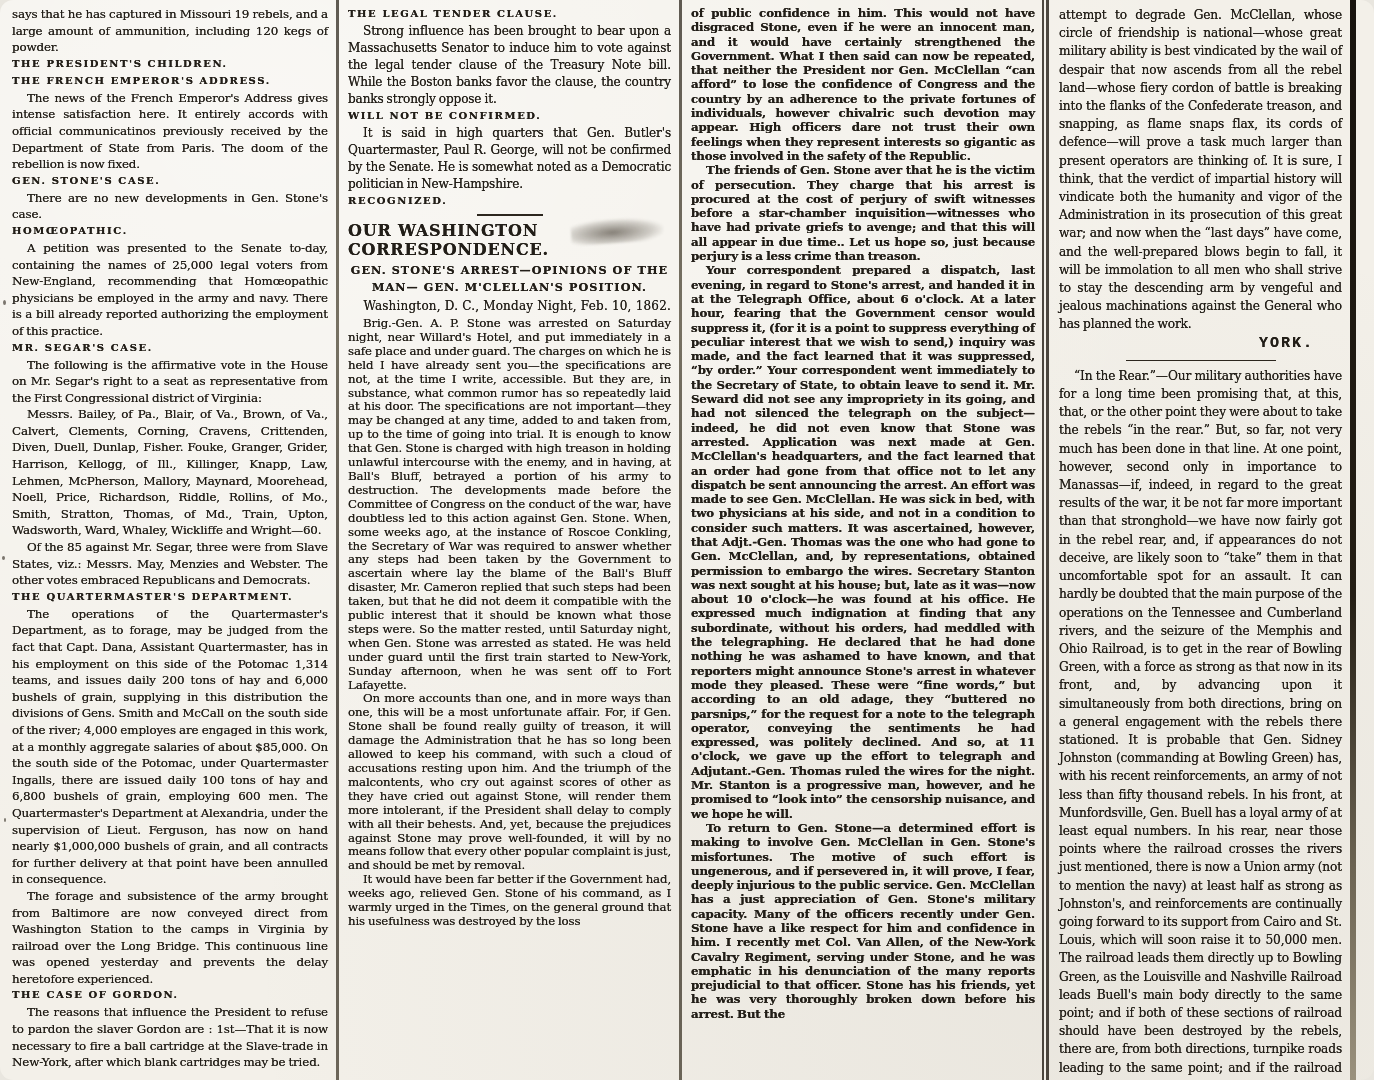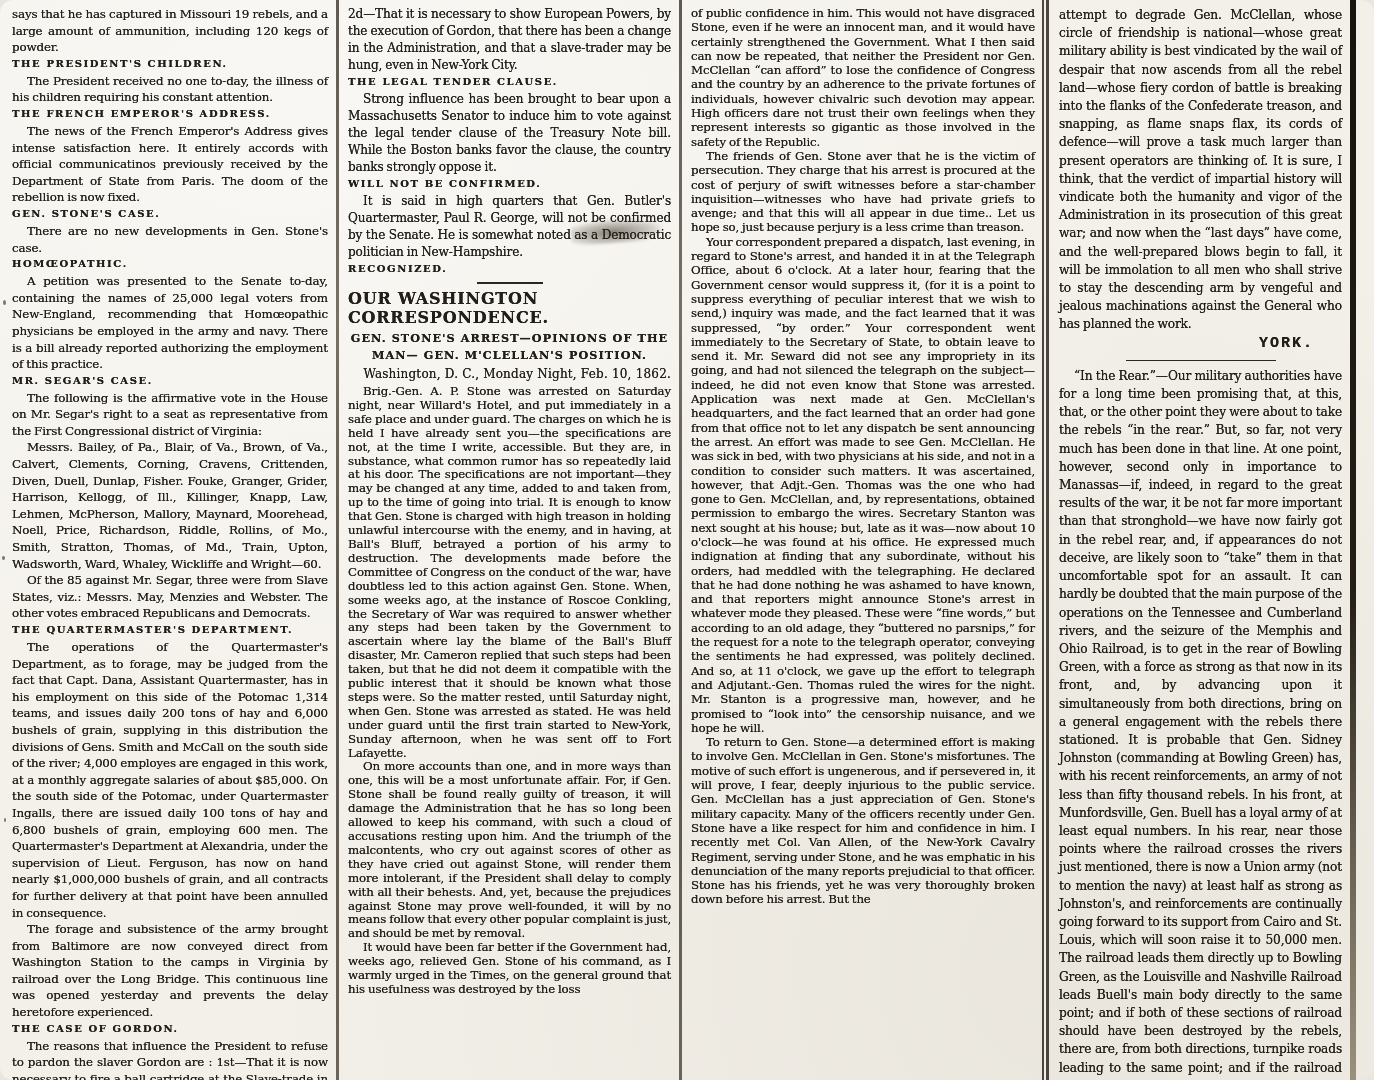--- a/index.html
+++ b/index.html
@@ -14,21 +14,21 @@
       radial-gradient(ellipse at 20% 10%, rgba(255,255,255,.5), rgba(255,255,255,0) 60%),
       radial-gradient(ellipse at 80% 90%, rgba(120,110,90,.08), rgba(0,0,0,0) 55%),
       #f3f0e9;
     color:#221e18;
     display:flex;
     border-radius:13px;
   }
   .col { overflow:hidden; padding-top:6px; box-sizing:border-box; }
   .col-1 { width:336px; padding-left:12px; padding-right:8px; font-size:11.9px; line-height:16.6px; }
   .col-2 { width:340px; padding-left:9px;  padding-right:8px; font-size:12.1px; line-height:17px; }
-  .col-3 { width:360px; padding-left:9px;  padding-right:7px; font-size:11.8px; line-height:14.3px; }
+  .col-3 { width:360px; padding-left:9px;  padding-right:7px; font-size:11.8px; line-height:14.3px;font-weight:bold; }
   .col-4 { width:301px; padding-left:10px; padding-right:8px; font-size:12.2px; line-height:18.2px; }
   .col-2 .body-solid { font-size:11.8px; line-height:13.9px; }
   .divider {
     width:3px; flex:none;
     background:linear-gradient(180deg,#39332a 0%,#57503f 30%,#332d24 60%,#4a4335 100%);
     opacity:.8;
   }
   .divider.heavy { width:7px;
     background:
       linear-gradient(90deg,#2e2820 0 2px,#f3f0e9 2px 4px,#2e2820 4px 7px);
@@ -82,42 +82,40 @@
   .s3 { left:4px; top:818px; width:2px; height:4px; }
 </style>
 </head>
 <body>
 
 <div class="page">
 
   <div class="col col-1">
     <p class="para cont">says that he has captured in Missouri 19 rebels, and a large amount of ammunition, including 120 kegs of powder.</p>
     <h3 class="head">THE PRESIDENT'S CHILDREN.</h3>
-    <p class="para">The President received no one to-day, the illness of his children requiring his constant attention.</p>
     <h3 class="head">THE FRENCH EMPEROR'S ADDRESS.</h3>
     <p class="para">The news of the French Emperor's Address gives intense satisfaction here. It entirely accords with official communicatinos previously received by the Department of State from Paris. The doom of the rebellion is now fixed.</p>
     <h3 class="head">GEN. STONE'S CASE.</h3>
     <p class="para">There are no new developments in Gen. Stone's case.</p>
     <h3 class="head">HOMŒOPATHIC.</h3>
     <p class="para">A petition was presented to the Senate to-day, containing the names of 25,000 legal voters from New-England, recommending that Homœopathic physicians be employed in the army and navy. There is a bill already reported authorizing the employment of this practice.</p>
     <h3 class="head">MR. SEGAR'S CASE.</h3>
     <p class="para">The following is the affirmative vote in the House on Mr. Segar's right to a seat as representative from the First Congressional district of Virginia:</p>
     <p class="para">Messrs. Bailey, of Pa., Blair, of Va., Brown, of Va., Calvert, Clements, Corning, Cravens, Crittenden, Diven, Duell, Dunlap, Fisher. Fouke, Granger, Grider, Harrison, Kellogg, of Ill., Killinger, Knapp, Law, Lehmen, McPherson, Mallory, Maynard, Moorehead, Noell, Price, Richardson, Riddle, Rollins, of Mo., Smith, Stratton, Thomas, of Md., Train, Upton, Wadsworth, Ward, Whaley, Wickliffe and Wright—60.</p>
     <p class="para">Of the 85 against Mr. Segar, three were from Slave States, viz.: Messrs. May, Menzies and Webster. The other votes embraced Republicans and Democrats.</p>
     <h3 class="head">THE QUARTERMASTER'S DEPARTMENT.</h3>
     <p class="para">The operations of the Quartermaster's Department, as to forage, may be judged from the fact that Capt. Dana, Assistant Quartermaster, has in his employment on this side of the Potomac 1,314 teams, and issues daily 200 tons of hay and 6,000 bushels of grain, supplying in this distribution the divisions of Gens. Smith and McCall on the south side of the river; 4,000 employes are engaged in this work, at a monthly aggregate salaries of about $85,000. On the south side of the Potomac, under Quartermaster Ingalls, there are issued daily 100 tons of hay and 6,800 bushels of grain, employing 600 men. The Quartermaster's Department at Alexandria, under the supervision of Lieut. Ferguson, has now on hand nearly $1,000,000 bushels of grain, and all contracts for further delivery at that point have been annulled in consequence.</p>
     <p class="para">The forage and subsistence of the army brought from Baltimore are now conveyed direct from Washington Station to the camps in Virginia by railroad over the Long Bridge. This continuous line was opened yesterday and prevents the delay heretofore experienced.</p>
     <h3 class="head">THE CASE OF GORDON.</h3>
     <p class="para">The reasons that influence the President to refuse to pardon the slaver Gordon are : 1st—That it is now necessary to fire a ball cartridge at the Slave-trade in New-York, after which blank cartridges may be tried.</p>
   </div>
 
   <div class="divider"></div>
 
   <div class="col col-2">
-    <p class="para cont">2d—That it is necessary to show European Powers, by the execution of Gordon, that there has been a change in the Administration, and that a slave-trader may be hung, even in New-York City.</p>
     <h3 class="head">THE LEGAL TENDER CLAUSE.</h3>
     <p class="para">Strong influence has been brought to bear upon a Massachusetts Senator to induce him to vote against the legal tender clause of the Treasury Note bill. While the Boston banks favor the clause, the country banks strongly oppose it.</p>
     <h3 class="head">WILL NOT BE CONFIRMED.</h3>
     <p class="para">It is said in high quarters that Gen. Butler's Quartermaster, Paul R. George, will not be confirmed by the Senate. He is somewhat noted as a Democratic politician in New-Hampshire.</p>
     <h3 class="head">RECOGNIZED.</h3>
     <hr class="rule">
     <h2 class="bighead">OUR WASHINGTON CORRESPONDENCE.</h2>
     <h4 class="subhead">GEN. STONE'S ARREST—OPINIONS OF THE MAN— GEN. M'CLELLAN'S POSITION.</h4>
     <p class="dateline">Washington, D. C., Monday Night, Feb. 10, 1862.</p>
     <div class="body-solid">

